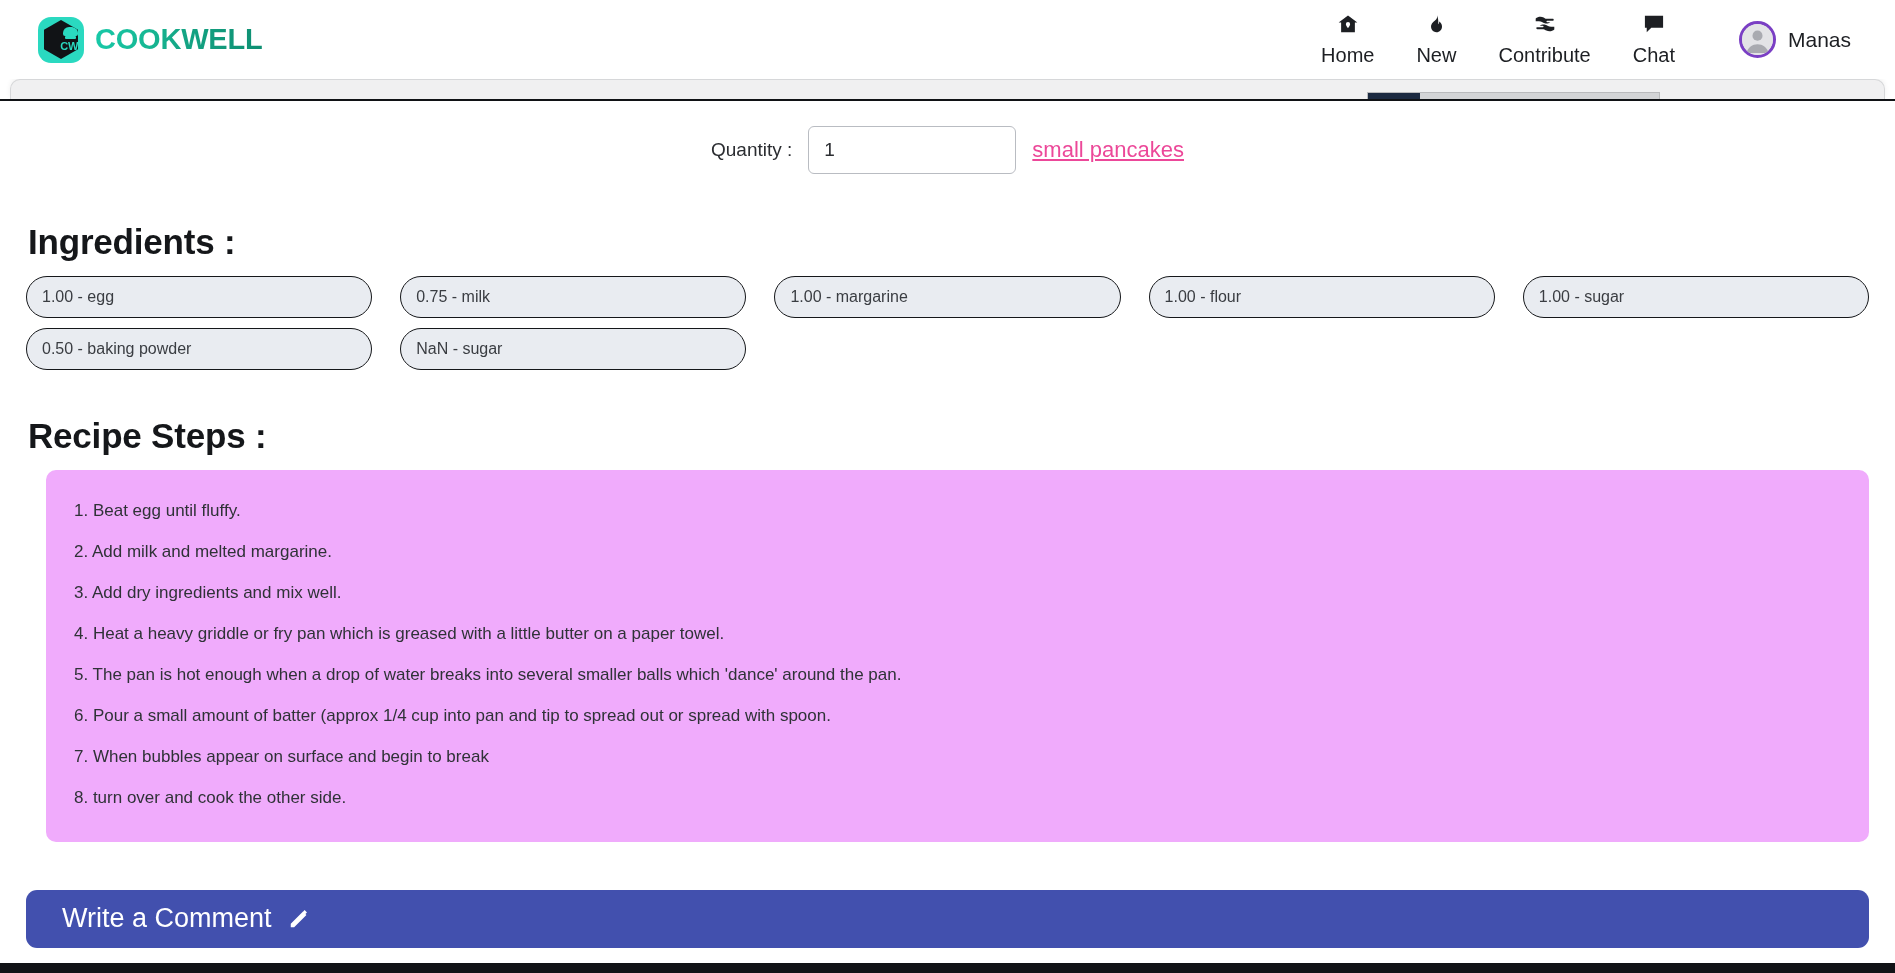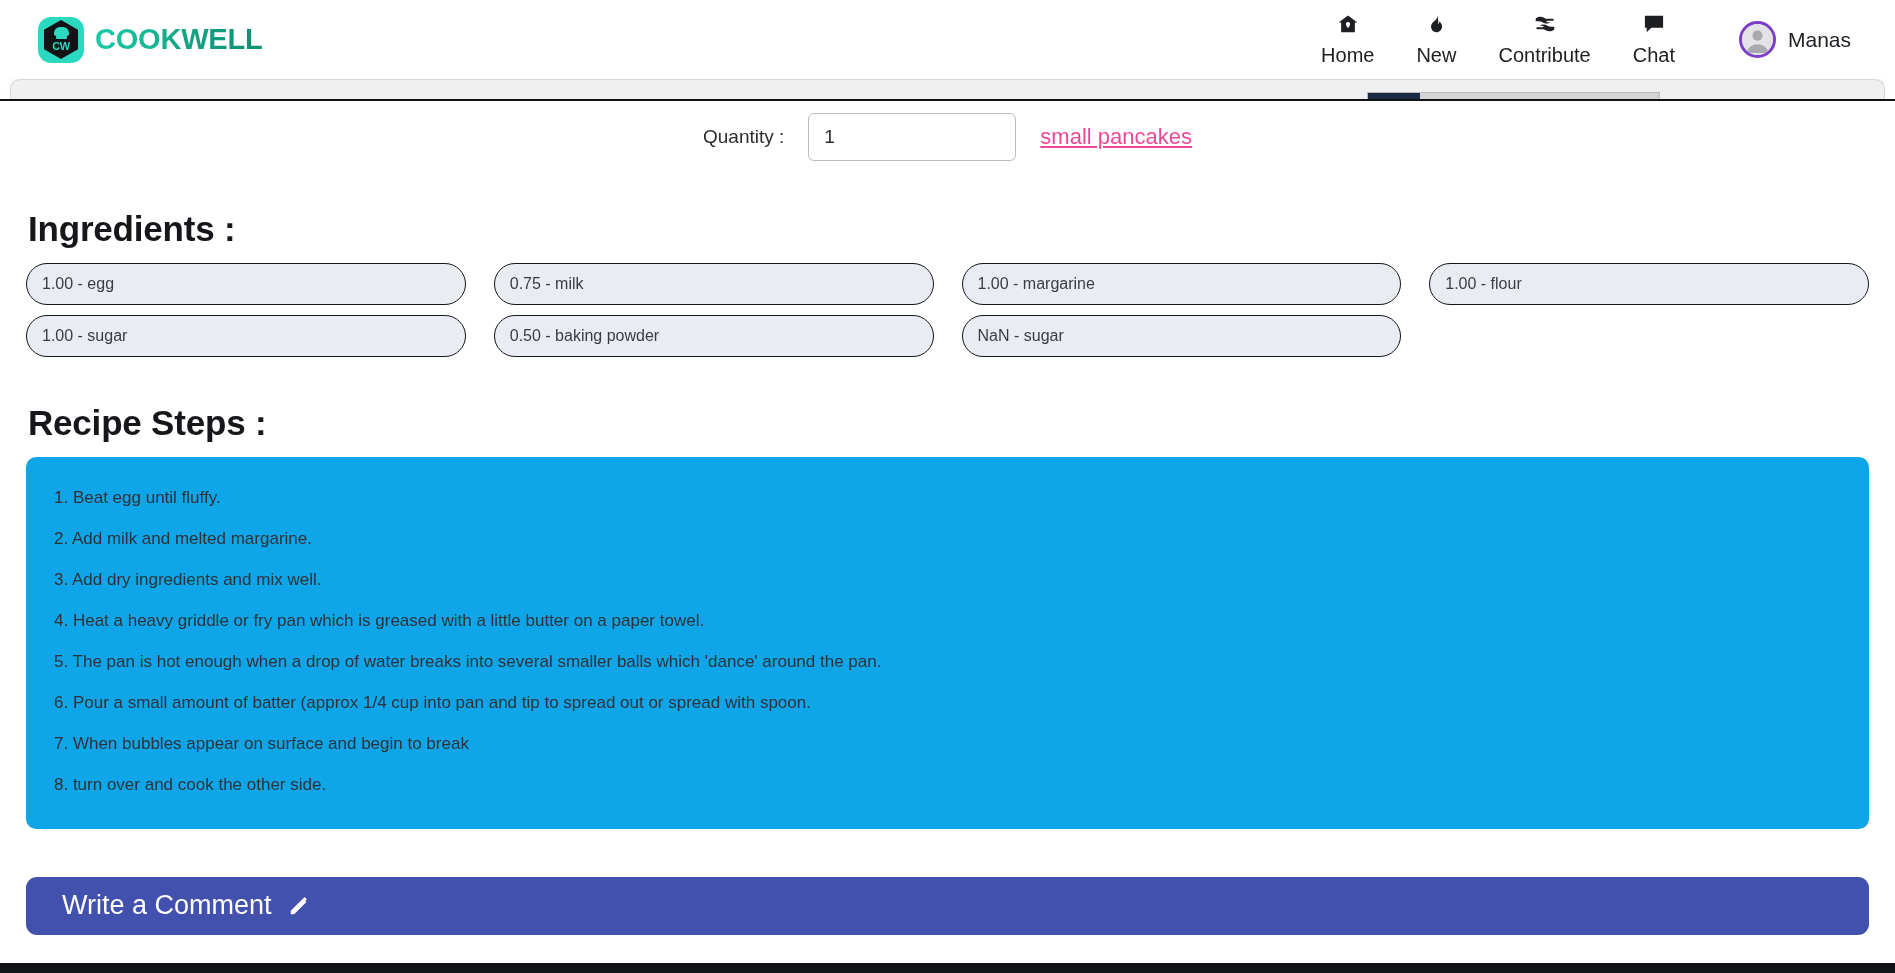--- a/index.html
+++ b/index.html
@@ -33,21 +33,21 @@
     background: #2ad9c0;
     display: flex; align-items: center; justify-content: center;
     position: relative;
     flex: 0 0 auto;
   }
   .logo-hex {
     width: 34px; height: 39px;
     background: #111316;
     clip-path: polygon(50% 0%, 100% 25%, 100% 75%, 50% 100%, 0% 75%, 0% 25%);
     display: flex; flex-direction: column;
-    align-items: center; justify-content: center;
+    align-items: flex-end; justify-content: center;
     gap: 1px;
   }
   .logo-hat {
     width: 15px; height: 9px;
     background: #2ad9c0;
     border-radius: 6px 6px 2px 2px;
     position: relative;
   }
   .logo-hat::after {
     content: "";
@@ -143,22 +143,22 @@
     width: 100%;
   }
 
   
   .page { padding: 0 26px; }
 
   .quantity-row {
     display: flex;
     align-items: center;
     justify-content: center;
-    gap: 24px;
-    padding-top: 12px;
+    gap: 16px;
+    padding-top: 25px;
   }
   .quantity-label {
     font-size: 19px;
     color: #2b2d31;
   }
   .quantity-input {
     width: 208px;
     height: 48px;
     border: 1px solid #b9bcc2;
     border-radius: 6px;
@@ -179,44 +179,45 @@
     font-size: 35px;
     font-weight: 700;
     color: #15171a;
     margin: 48px 0 14px 0;
     padding-left: 2px;
     letter-spacing: -0.2px;
   }
 
   .ingredients-grid {
     display: grid;
-    grid-template-columns: repeat(4, 1fr);
+    grid-template-columns: repeat(5, 1fr);
     gap: 10px 28px;
     text-align: center;
   }
   .ingredient-pill {
     height: 42px;
     background: #e9ecf1;
     border: 1px solid #15171a;
     border-radius: 21px;
     display: flex;
     align-items: center;
     padding: 0 15px;
     font-size: 16px;
     color: #3a3d42;
     cursor: pointer;
   }
 
   .steps-title { margin-top: 46px; }
 
   .steps-box {
-    background: #0ea5e9;
+    background: #f0abfc;
     border-radius: 10px;
     padding: 30px 28px 32px 28px;
     min-height: 300px;
+    margin-left: 20px;
   }
   .step-line {
     font-size: 17px;
     color: #2f3237;
     line-height: 1.35;
     margin: 0 0 18px 0;
   }
   .step-line:last-child { margin-bottom: 0; }
 
   .comment-area {

